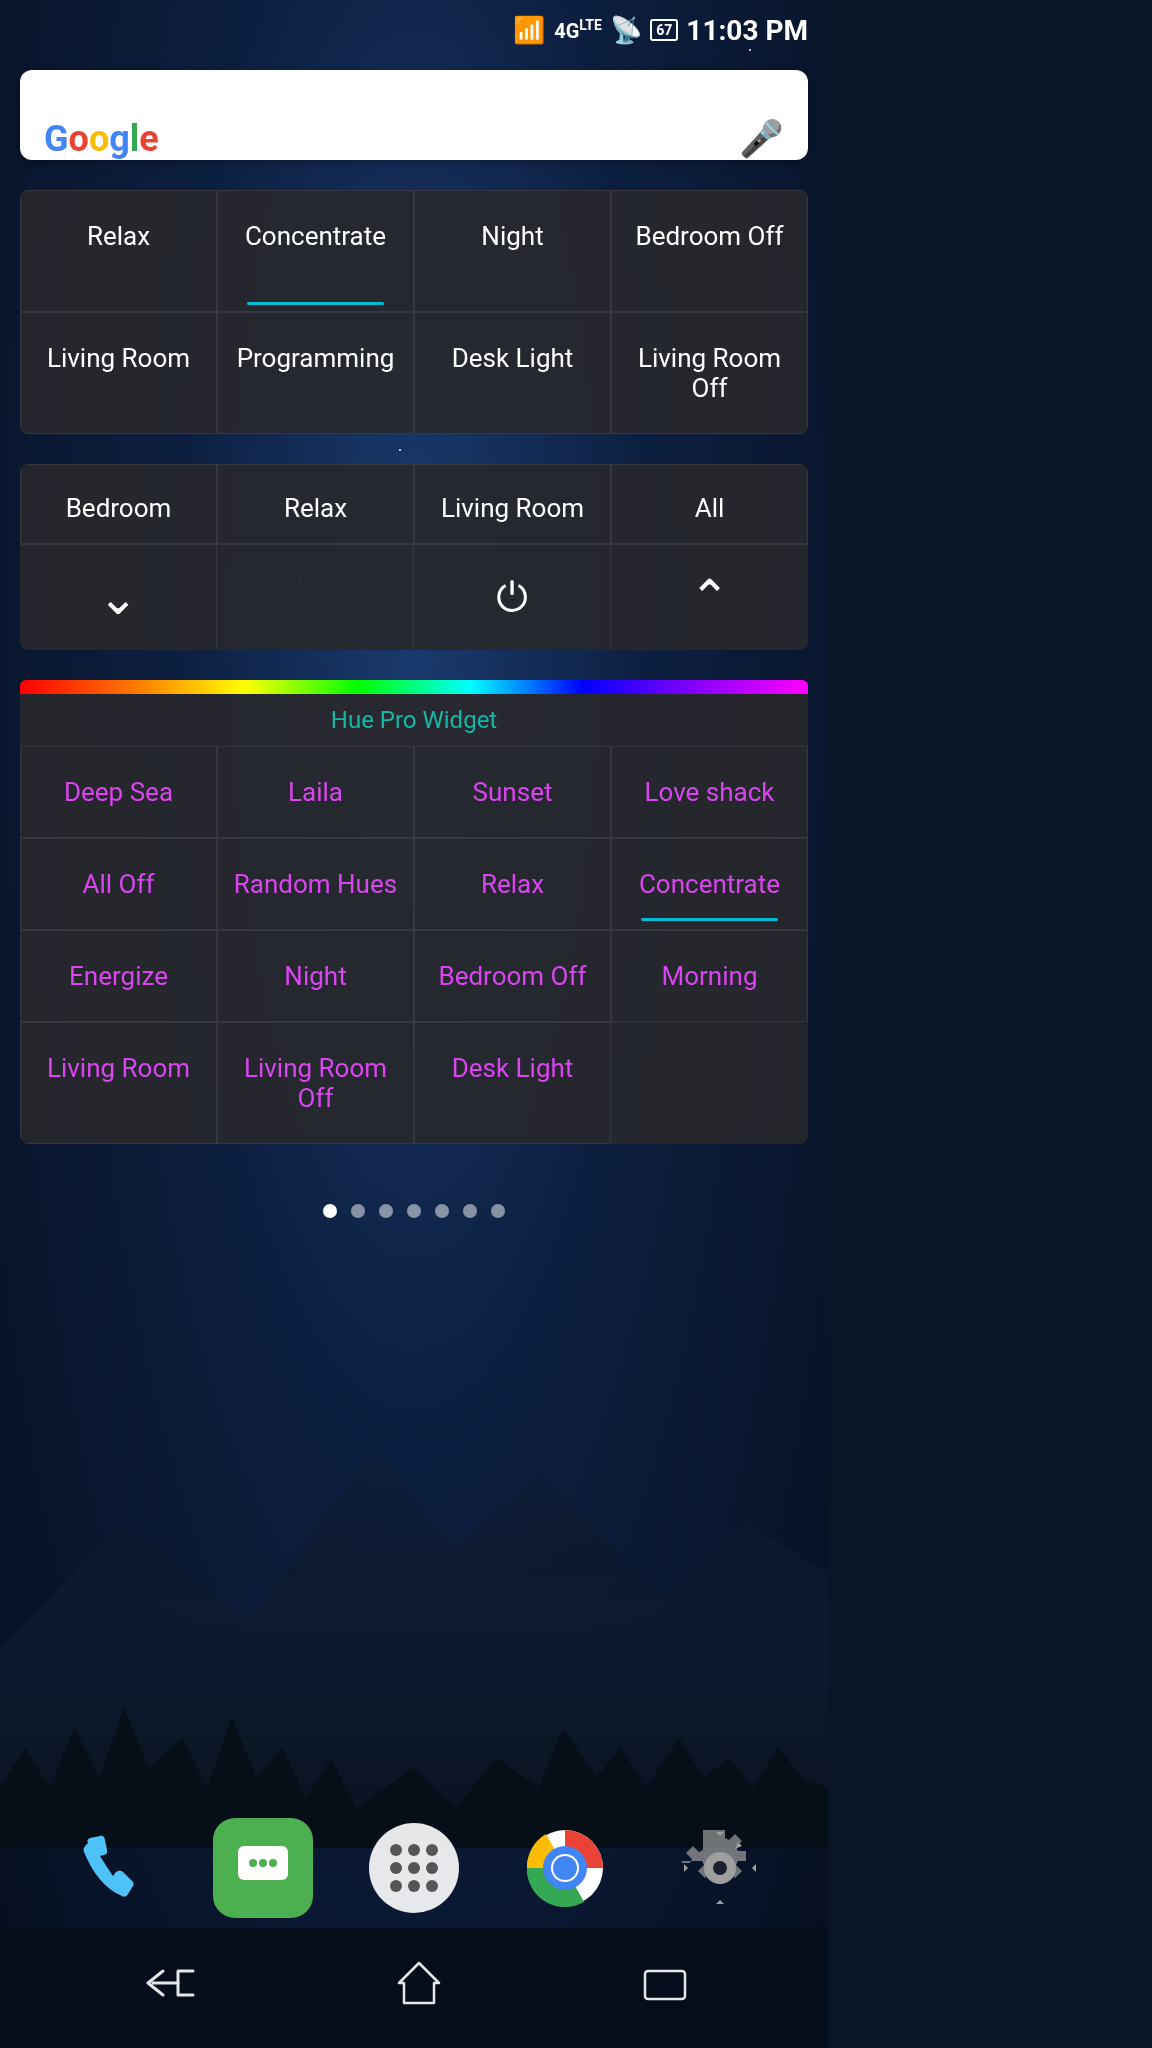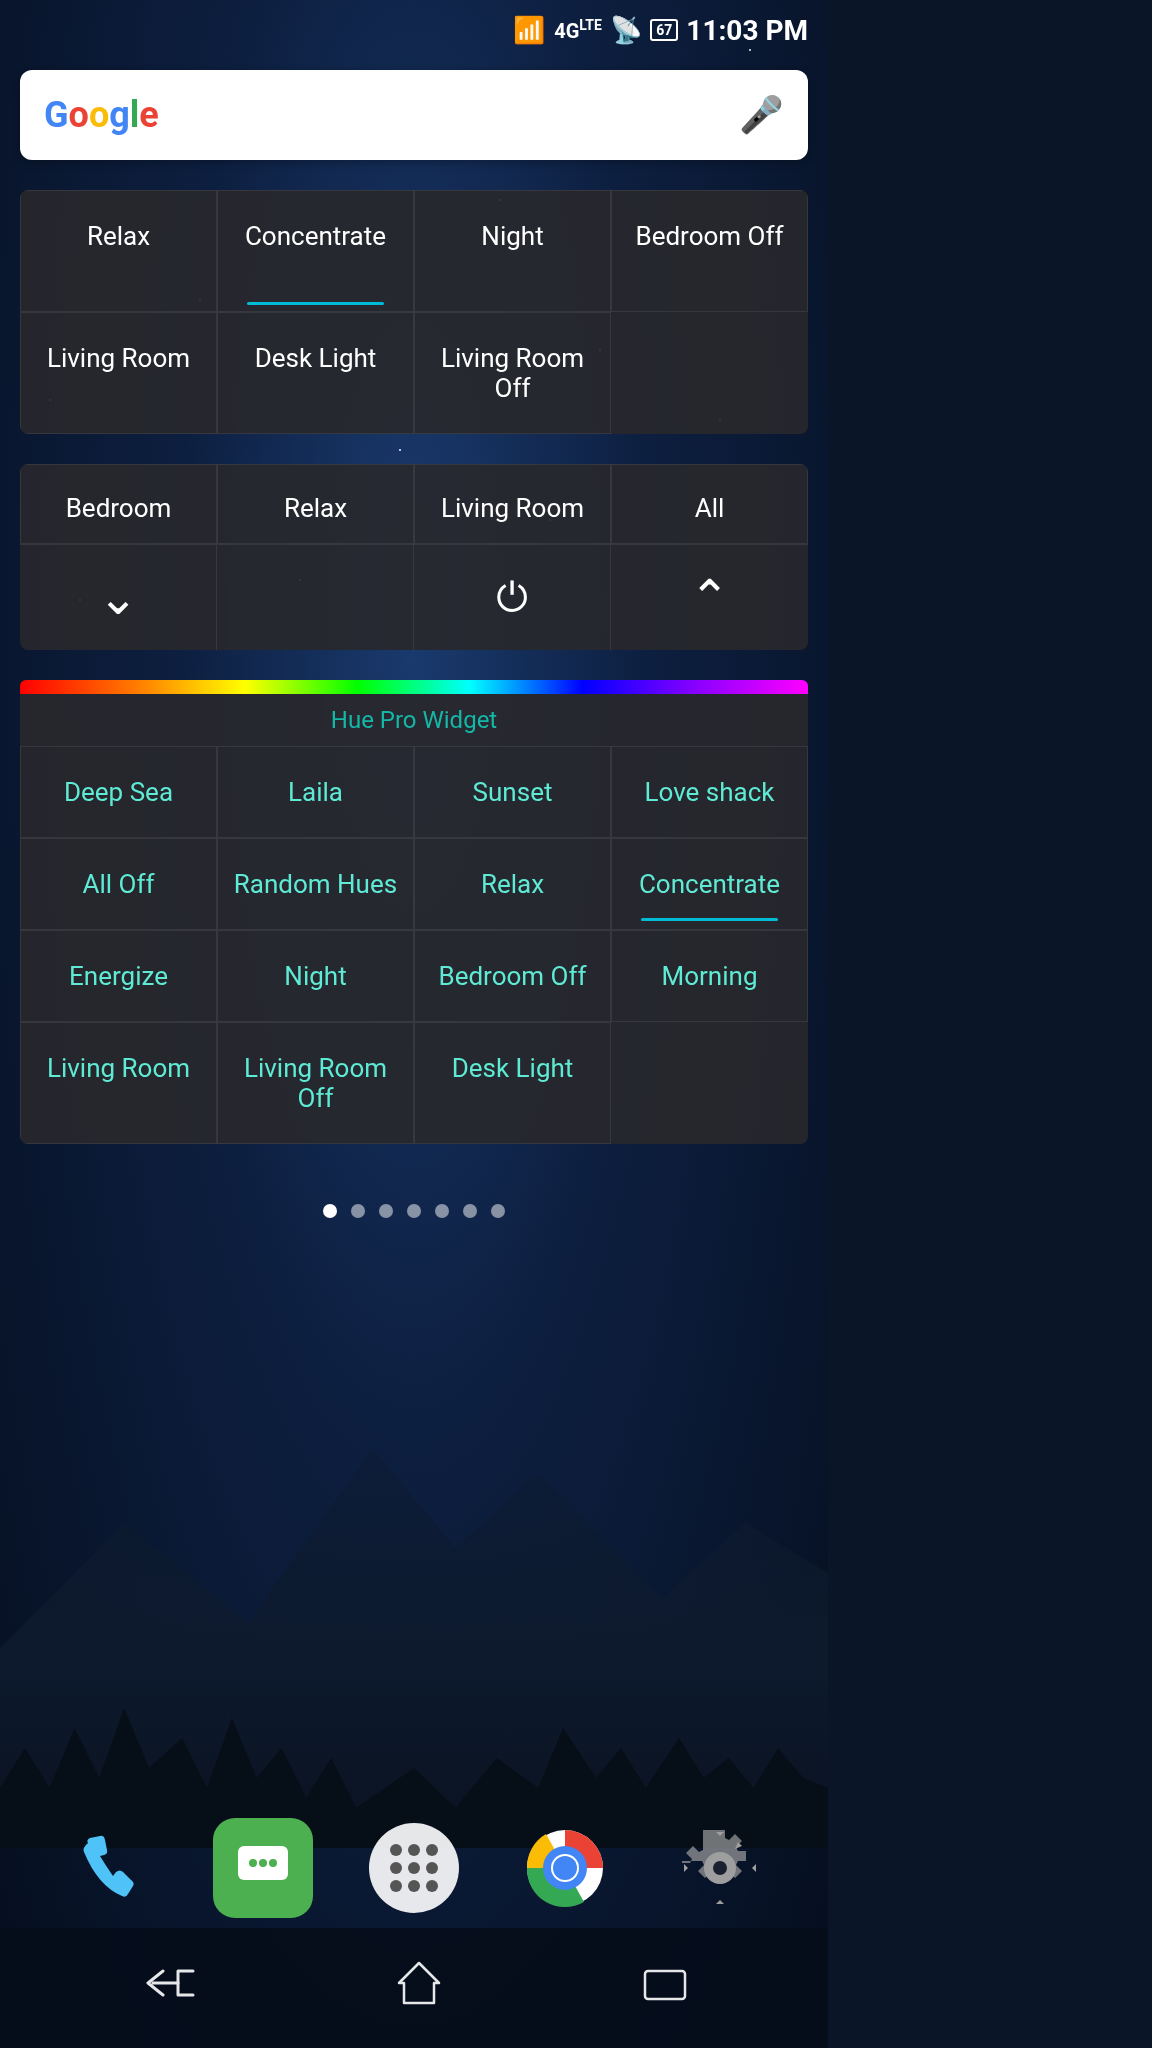--- a/index.html
+++ b/index.html
@@ -91,21 +91,21 @@
       z-index: 10;
       padding: 10px 20px;
     }
 
     
     .google-bar {
       background: white;
       border-radius: 12px;
       height: 90px;
       display: flex;
-      align-items: center;
+      align-items: flex-end;
       padding: 0 24px;
       margin-bottom: 30px;
       box-shadow: 0 2px 8px rgba(0,0,0,0.3);
     }
     .google-logo {
       font-size: 36px;
       font-weight: bold;
       margin-right: auto;
     }
     .google-g { color: #4285F4; }
@@ -205,21 +205,21 @@
       font-size: 24px;
     }
     .hue-grid {
       background: rgba(40, 40, 45, 0.92);
       display: grid;
       grid-template-columns: repeat(4, 1fr);
       border-radius: 0 0 8px 8px;
       overflow: hidden;
     }
     .hue-btn {
-      color: #5eead4;
+      color: #d946ef;
       text-align: center;
       padding: 30px 10px;
       font-size: 26px;
       border: 1px solid rgba(255,255,255,0.08);
       cursor: pointer;
       position: relative;
     }
     .hue-btn.active-underline::after {
       content: '';
       position: absolute;
@@ -326,20 +326,21 @@
     <span class="mic-icon">🎤</span>
   </div>
 
   <div class="widget-panel">
     <div class="grid-2x4">
       <div class="grid-btn">Relax</div>
       <div class="grid-btn active-underline">Concentrate</div>
       <div class="grid-btn">Night</div>
       <div class="grid-btn">Bedroom Off</div>
       <div class="grid-btn">Living Room</div>
+      <div class="grid-btn">Programming</div>
       <div class="grid-btn">Desk Light</div>
       <div class="grid-btn">Living Room Off</div>
     </div>
   </div>
 
   <div class="widget-panel">
     <div class="light-control">
       <div class="light-room-btn">Bedroom</div>
       <div class="light-room-btn">Relax</div>
       <div class="light-room-btn">Living Room</div>

